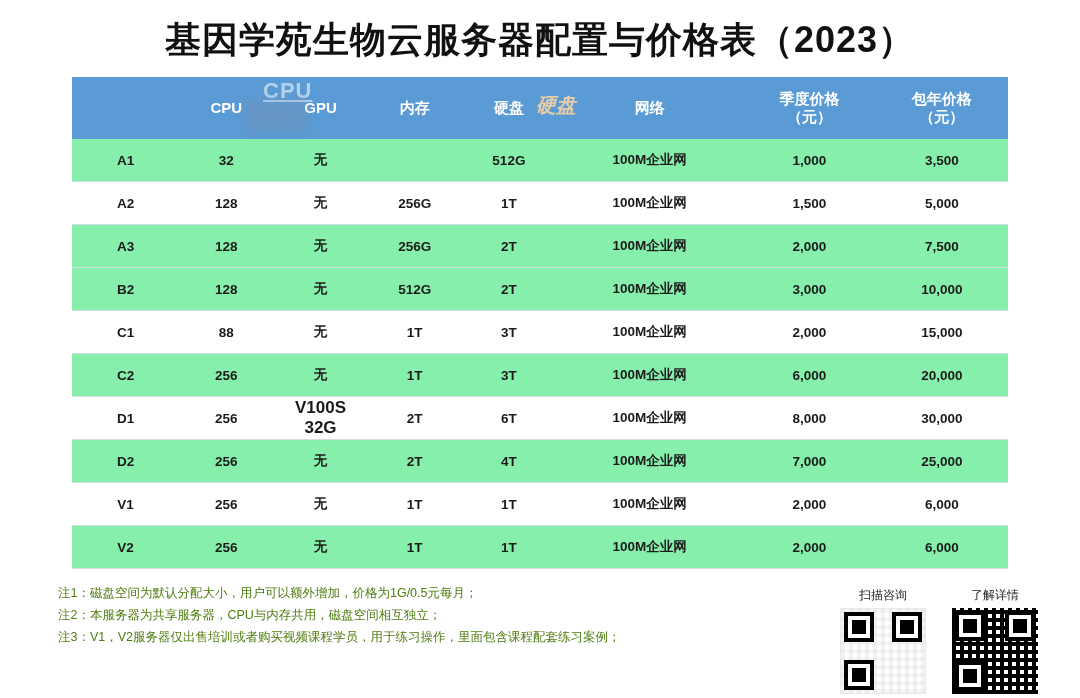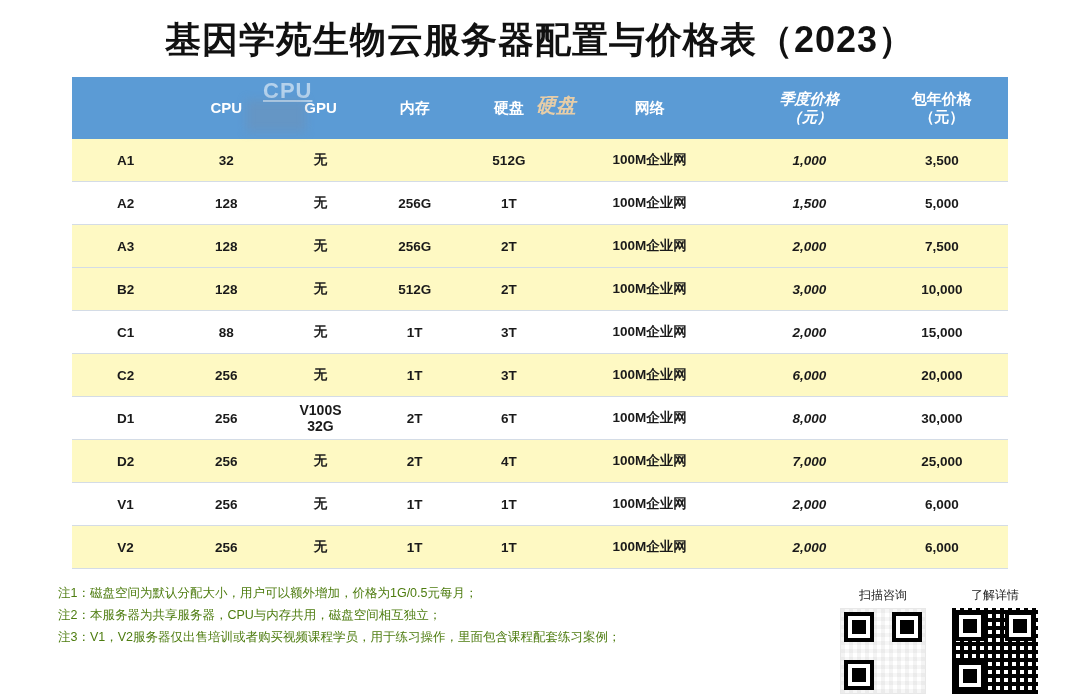--- a/index.html
+++ b/index.html
@@ -52,33 +52,33 @@
     height: 40px;
     font-size: 13.5px;
     font-weight: bold;
     text-align: center;
     vertical-align: middle;
     color: #1a1a1a;
     border-bottom: 1px solid #d4dce6;
     background: #ffffff;
   }
   table.price tr.alt td {
-    background: #fef9c3;
+    background: #86efac;
   }
   table.price td.multi {
     line-height: 1.15;
-    font-size: 14px;
+    font-size: 17px;
   }
   .c-model  { width: 105px; }
   .c-cpu    { width: 92px; }
   .c-gpu    { width: 92px; }
   .c-mem    { width: 92px; margin-top: 48px; }
   .c-disk   { width: 92px; }
   .c-net    { width: 185px; }
-  .c-quarter{ width: 130px; font-style: italic; }
+  .c-quarter{ width: 130px; }
   .c-year   { width: 130px; }
 
   .notes {
     margin: 14px 0 0 58px;
     font-size: 12.5px;
     line-height: 1.75;
     color: #4d7c0f;
   }
   .notes div { white-space: nowrap; }
 

